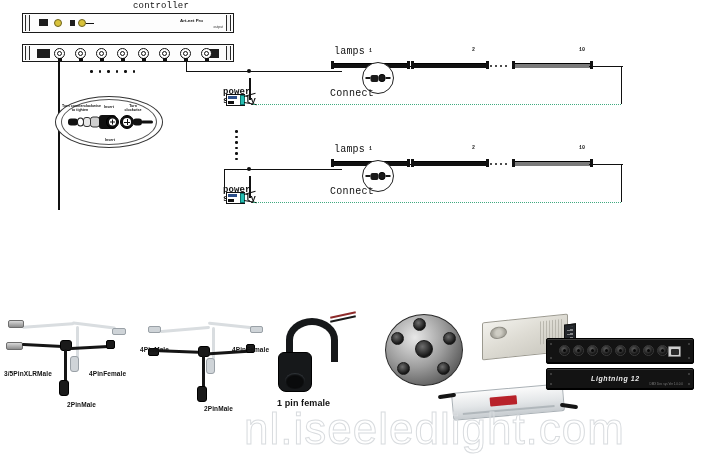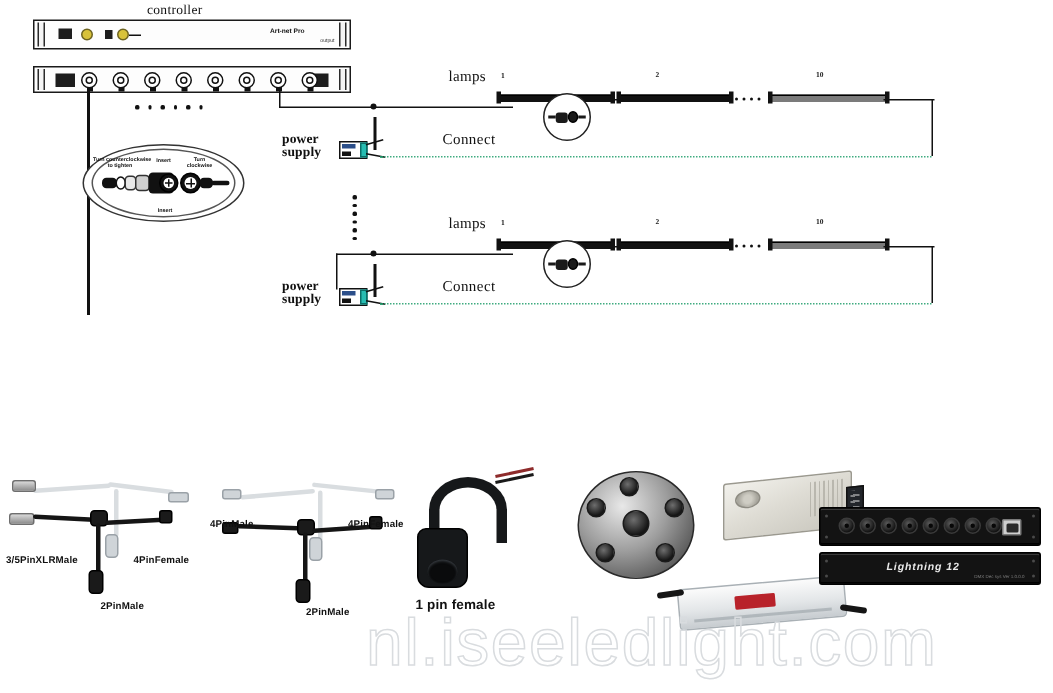--- a/index.html
+++ b/index.html
@@ -10,24 +10,25 @@
     overflow: hidden;
   }
   #root { position: relative; width: 702px; height: 462px; background: #fff; }
 
   
   .abs { position: absolute; }
 
   
   .lbl {
     position: absolute;
-    font-family: Liberation Serif, serif;
+    font-family: Liberation Mono, monospace;
     color: #111;
     white-space: pre;
     line-height: 1.05;
+    margin-left: 35px;
   }
   .lbl-controller { font-size: 9px; letter-spacing: .2px; }
   .lbl-lamps { font-size: 10px; letter-spacing: .2px; }
   .lbl-connect { font-size: 10px; letter-spacing: .3px; }
   .lbl-psu { font-size: 9px; font-weight: 700; line-height: 1.0; letter-spacing: .1px; }
   .lbl-num { font-size: 5px; font-weight: 700; color: #222; }
 
   
   .rack {
     position: absolute;

